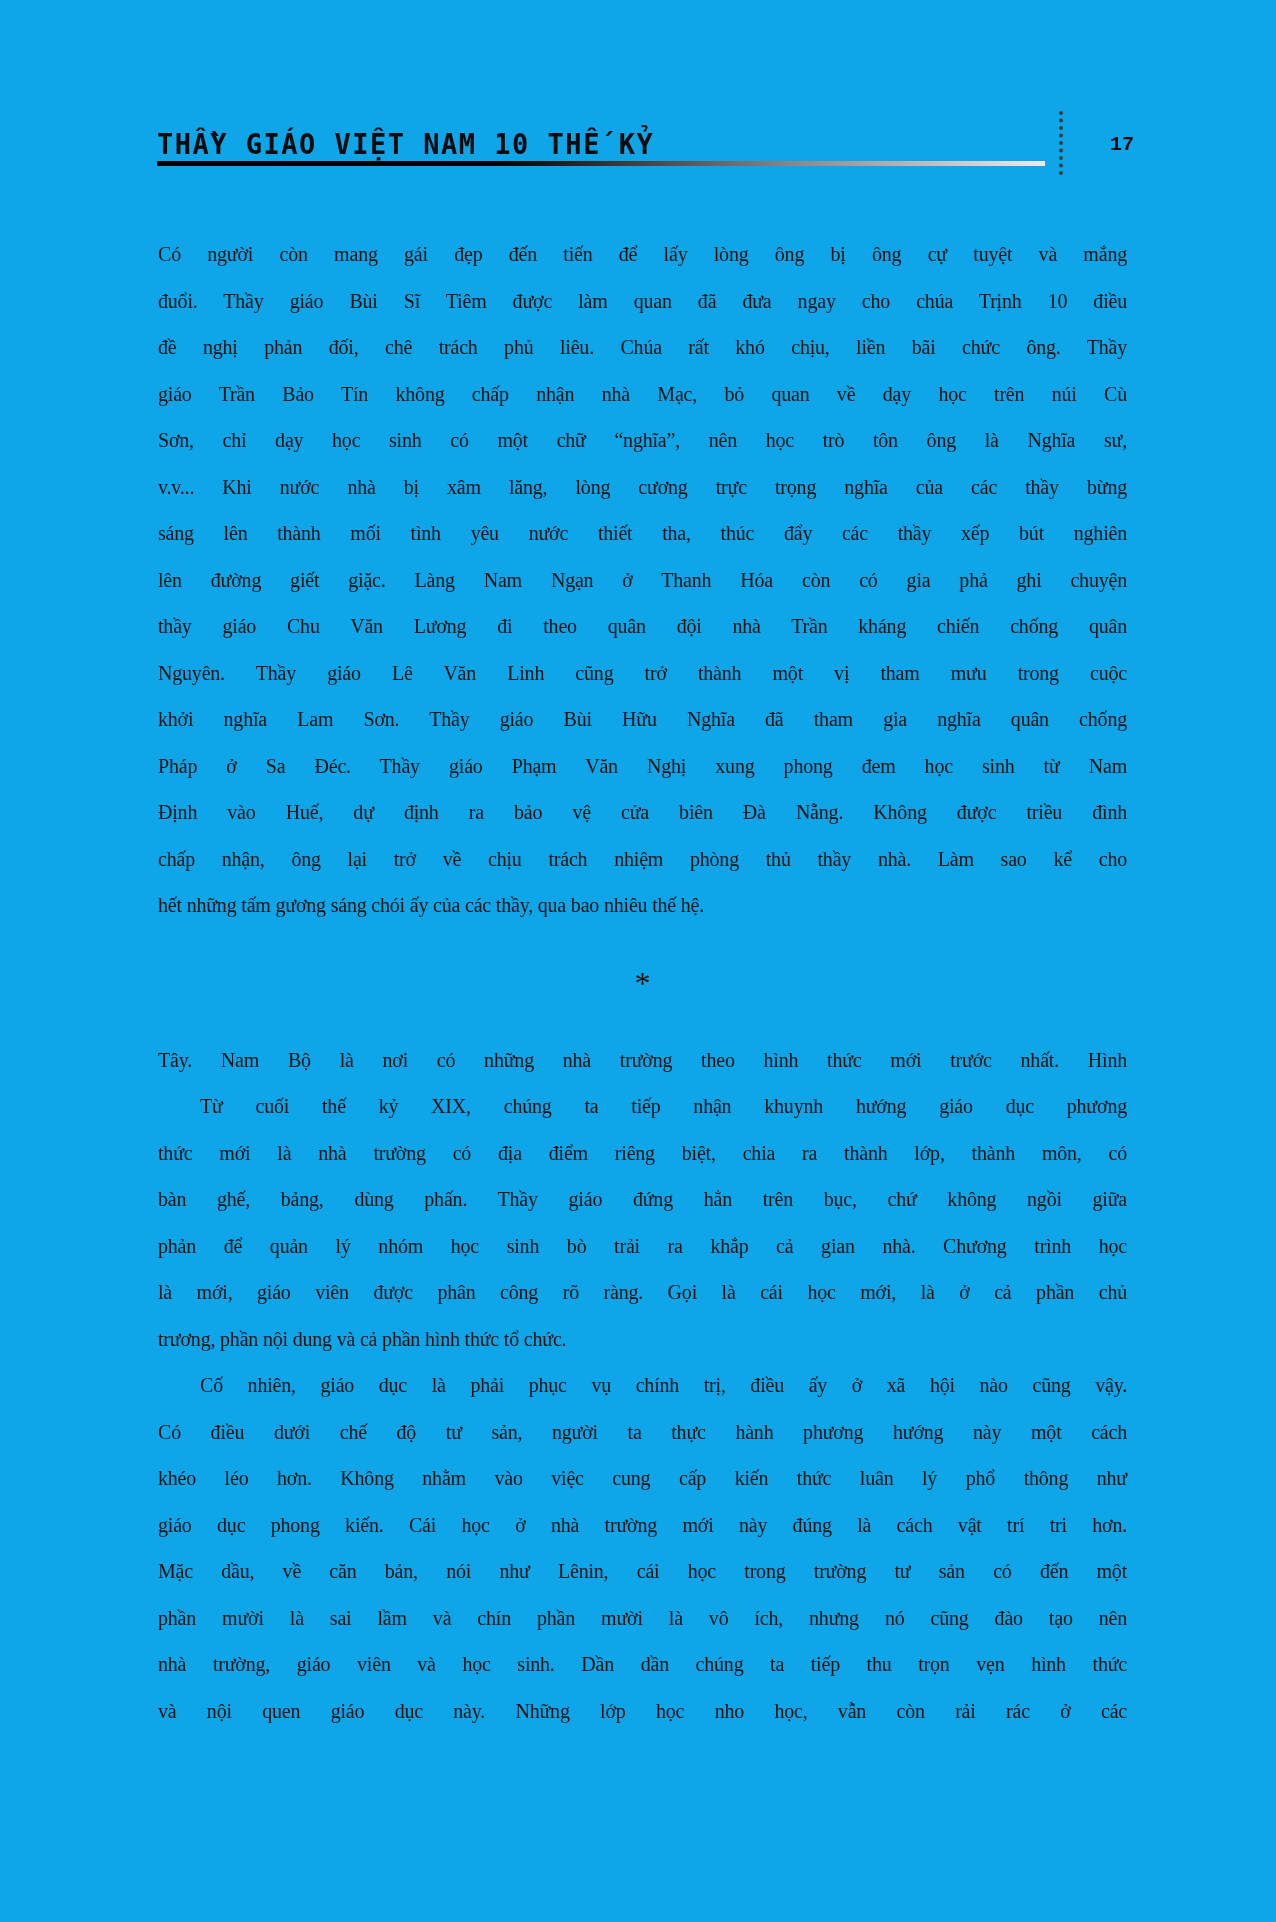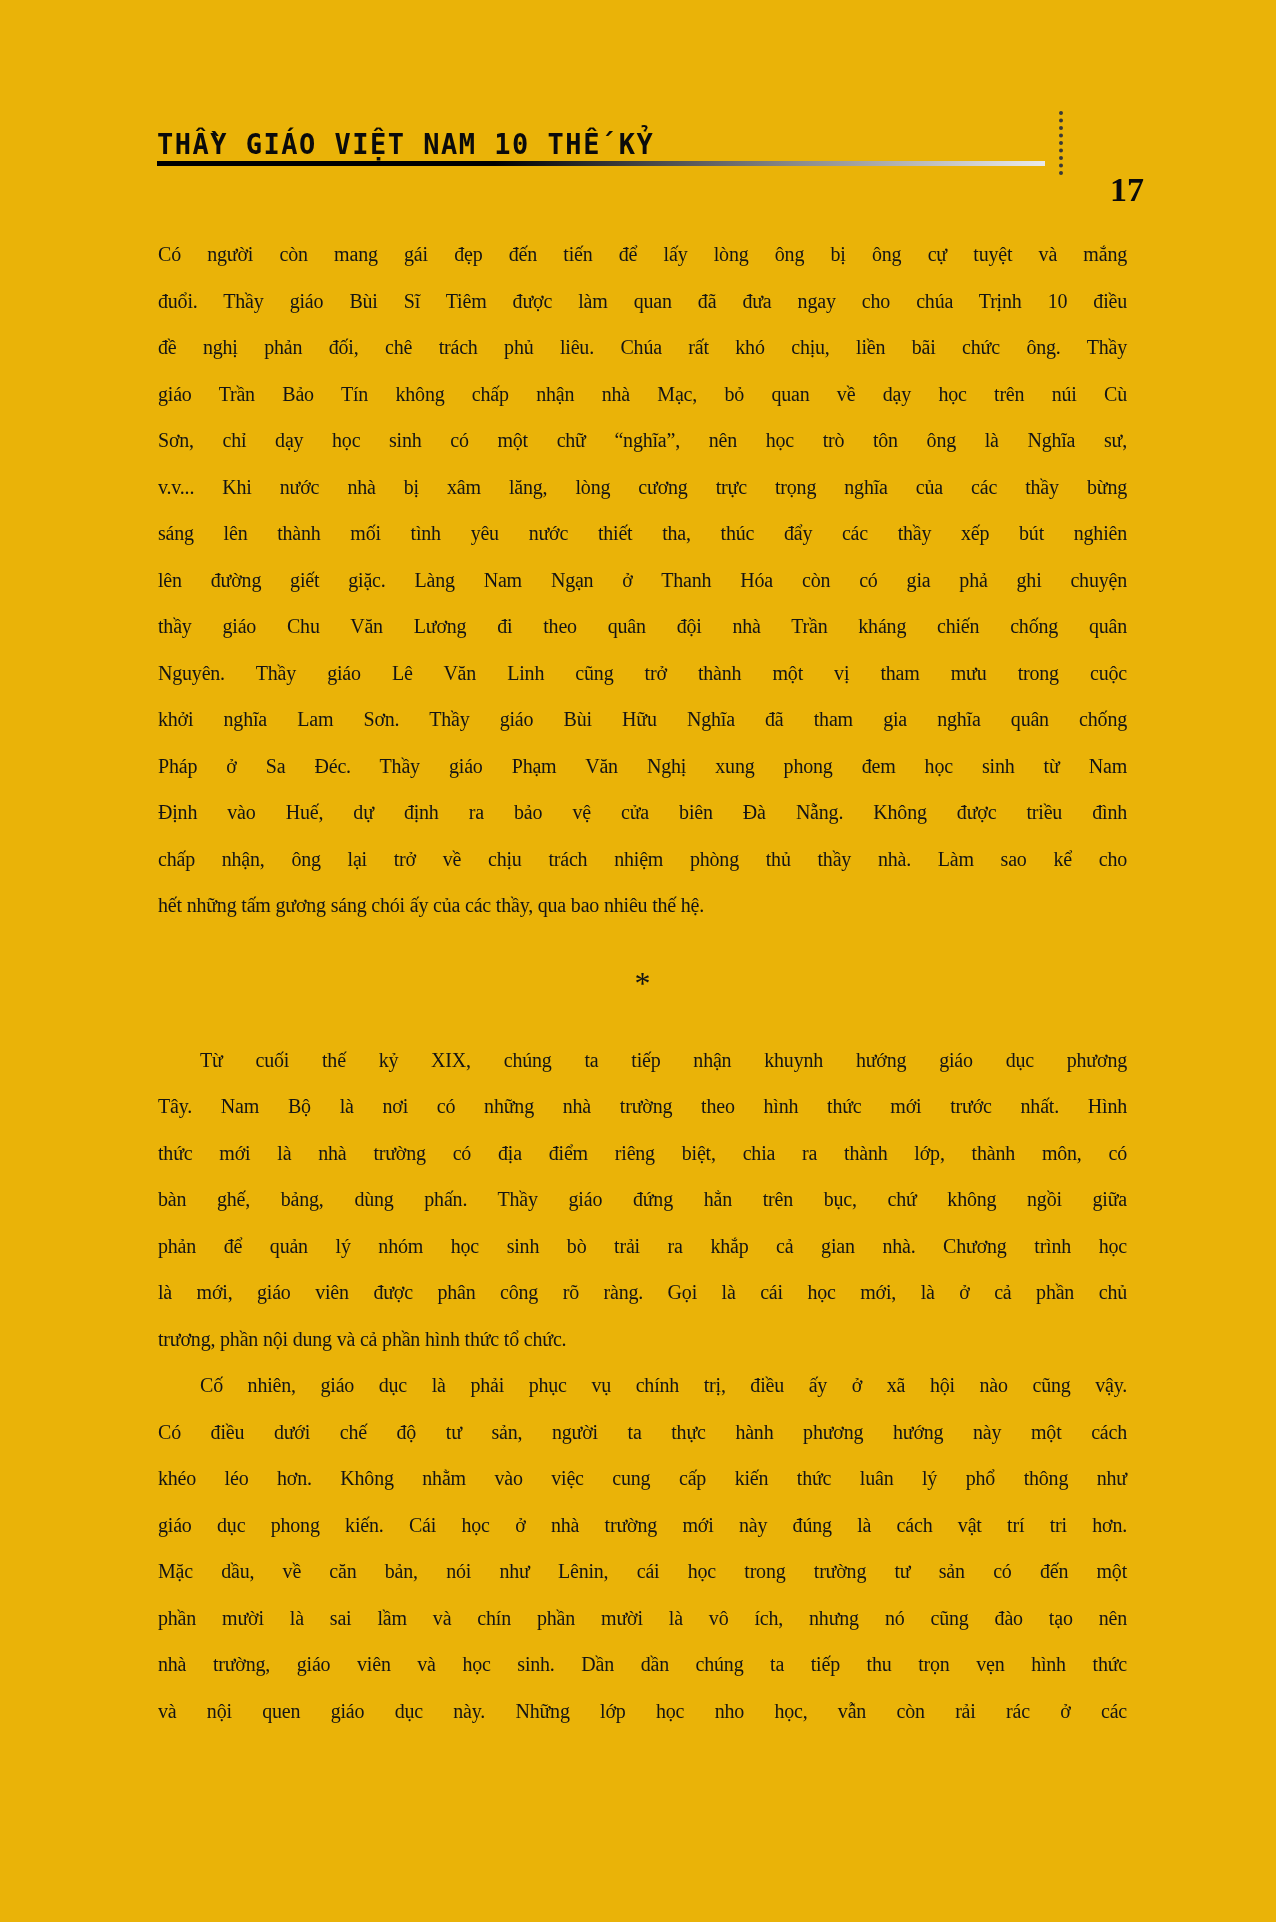--- a/index.html
+++ b/index.html
@@ -1,20 +1,20 @@
 <!DOCTYPE html>
 <html lang="vi"><head>
 <meta charset="utf-8">
 <style>
   html, body { margin: 0; padding: 0; background: #ffffff; }
   .page {
     position: relative;
     width: 1276px;
     height: 1922px;
-    background: #eab308;
+    background: #0ea5e9;
     overflow: hidden;
     font-family: "Liberation Serif", "DejaVu Serif", serif;
     color: #141414;
   }
 
   
   .header-title {
     position: absolute;
     left: 157px;
     top: 127px;
@@ -40,25 +40,24 @@
     left: 1059px;
     top: 111px;
     height: 64px;
     width: 0;
     border-left: 4px dotted #3a3a3a;
   }
   .page-number {
     position: absolute;
     left: 1110px;
     top: 133px;
-    font-family: Liberation Serif, serif;
+    font-family: Liberation Mono, monospace;
     font-weight: bold;
-    font-size: 34px;
+    font-size: 20px;
     color: #0b0b0b;
-    margin-top: 38px;
   }
 
   
   .text-block {
     position: absolute;
     left: 158px;
     top: 231px;
     width: 969px;
   }
   .para { margin: 0; padding: 0; }
@@ -112,22 +111,22 @@
         <div class="line">khởi nghĩa Lam Sơn. Thầy giáo Bùi Hữu Nghĩa đã tham gia nghĩa quân chống</div>
         <div class="line">Pháp ở Sa Đéc. Thầy giáo Phạm Văn Nghị xung phong đem học sinh từ Nam</div>
         <div class="line">Định vào Huế, dự định ra bảo vệ cửa biên Đà Nẵng. Không được triều đình</div>
         <div class="line">chấp nhận, ông lại trở về chịu trách nhiệm phòng thủ thầy nhà. Làm sao kể cho</div>
         <div class="line line-last">hết những tấm gương sáng chói ấy của các thầy, qua bao nhiêu thế hệ.</div>
       </div>
 
     <div class="separator">*</div>
 
     <div class="para indent">
+        <div class="line">Tây. Nam Bộ là nơi có những nhà trường theo hình thức mới trước nhất. Hình</div>
         <div class="line line-first-indent">Từ cuối thế kỷ XIX, chúng ta tiếp nhận khuynh hướng giáo dục phương</div>
-        <div class="line">Tây. Nam Bộ là nơi có những nhà trường theo hình thức mới trước nhất. Hình</div>
         <div class="line">thức mới là nhà trường có địa điểm riêng biệt, chia ra thành lớp, thành môn, có</div>
         <div class="line">bàn ghế, bảng, dùng phấn. Thầy giáo đứng hẳn trên bục, chứ không ngồi giữa</div>
         <div class="line">phản để quản lý nhóm học sinh bò trải ra khắp cả gian nhà. Chương trình học</div>
         <div class="line">là mới, giáo viên được phân công rõ ràng. Gọi là cái học mới, là ở cả phần chủ</div>
         <div class="line line-last">trương, phần nội dung và cả phần hình thức tổ chức.</div>
       </div>
 
     <div class="para indent para-gap">
         <div class="line line-first-indent">Cố nhiên, giáo dục là phải phục vụ chính trị, điều ấy ở xã hội nào cũng vậy.</div>
         <div class="line">Có điều dưới chế độ tư sản, người ta thực hành phương hướng này một cách</div>

